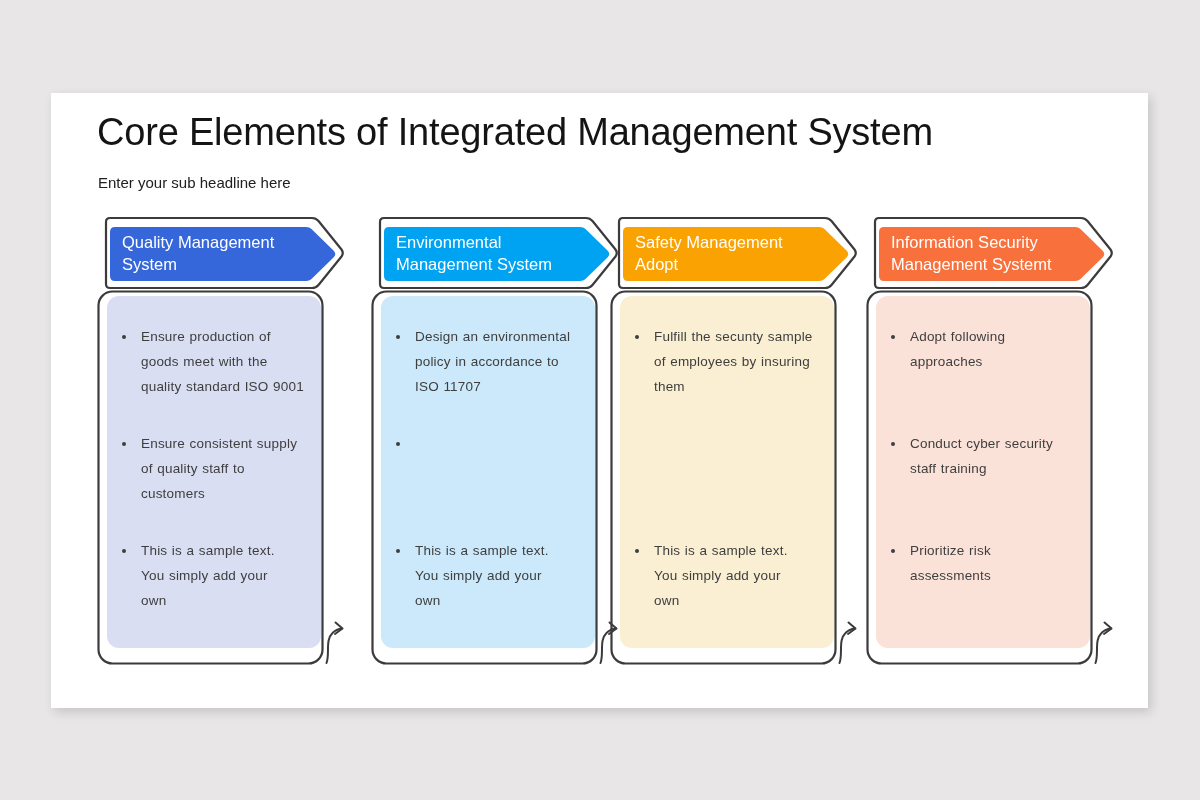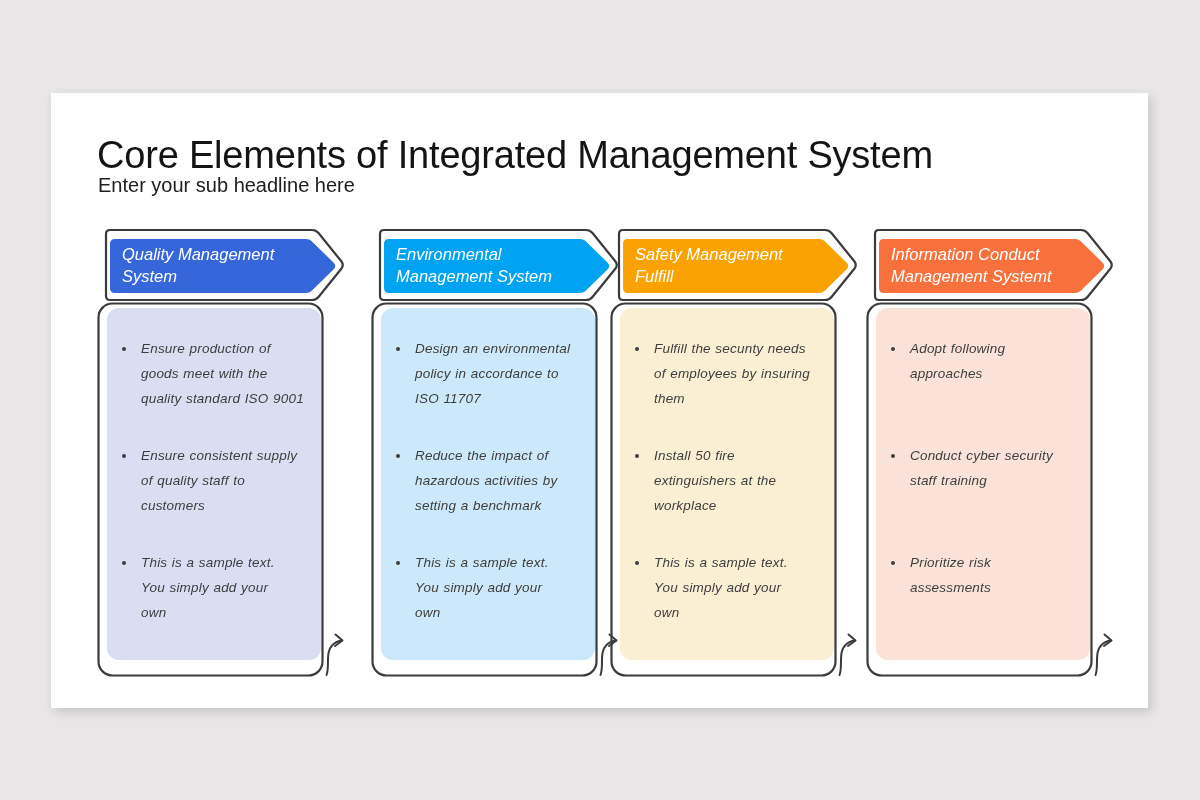--- a/index.html
+++ b/index.html
@@ -20,42 +20,41 @@
     top: 93px;
     width: 1097px;
     height: 615px;
     background: #ffffff;
     box-shadow: 3px 4px 10px rgba(0,0,0,0.15);
   }
 
   .title {
     position: absolute;
     left: 46px;
-    top: 41px;
+    top: 18px;
     width: 1000px;
     font-size: 38px;
     font-weight: 400;
     color: #141414;
     letter-spacing: -0.2px;
   }
 
   .subtitle {
     position: absolute;
     left: 47px;
     top: 81px;
-    font-size: 20px;
+    font-size: 15px;
     color: #202020;
   }
 
   .column {
     position: absolute;
-    top: 134px;
+    top: 122px;
     width: 262px;
     height: 482px;
-    font-style: italic;
   }
   .col-0 { left: 46px; }
   .col-1 { left: 302px; margin-left: 18px; }
   .col-2 { left: 559px; }
   .col-3 { left: 815px; }
 
   .header-svg {
     position: absolute;
     left: 0;
     top: 0;
@@ -172,73 +171,64 @@
       </svg>
 
       <div class="item item-0">
         <span class="dot"></span>
         <div class="item-text">Design an environmental
 policy in accordance to
 ISO 11707</div>
       </div>
       <div class="item item-1">
         <span class="dot"></span>
-        <div class="item-text">Reduce the impact of
-hazardous activities by
-setting a benchmark</div>
       </div>
       <div class="item item-2">
         <span class="dot"></span>
         <div class="item-text">This is a sample text.
 You simply add your
 own</div>
       </div>
     </div>
 
     <div class="column col-2">
       <svg class="header-svg" width="260" height="78">
         <path fill="none" stroke-width="2.2" d="M13,3 H215 Q219,3 221.5,6 L244.5,34.5 Q247,38 244.5,41.5 L221.5,70 Q219,73 215,73 H13 Q9,73 9,69 V7 Q9,3 13,3 Z" stroke="#3b3b3b"></path>
         <path d="M18,12 H209 Q213,12 215.5,15 L236.5,35.5 Q240,39 236.5,42.5 L215.5,63 Q213,66 209,66 H18 Q13,66 13,61 V17 Q13,12 18,12 Z" fill="#f9a201"></path>
       </svg>
       <div class="header-text">Safety Management
-Fulfill</div>
+Adopt</div>
 
       <svg class="body-svg" width="258" height="392">
         <rect x="1.5" y="1.5" width="224" height="372" rx="14" fill="none" stroke-width="2.2" stroke="#3b3b3b"></rect>
         <rect x="10" y="6" width="214" height="352" rx="12" fill="#faefd3"></rect>
         <path fill="none" stroke-width="2" stroke-linecap="round" d="M229.5,373 C233,364 228,350 235.5,343 C238.5,340 241,339 245,338.5" stroke="#3b3b3b"></path>
         <path fill="none" stroke-width="2" stroke-linecap="round" stroke-linejoin="round" d="M238.5,332.5 L245.5,338.5 L238,344" stroke="#3b3b3b"></path>
       </svg>
 
       <div class="item item-0">
         <span class="dot"></span>
-        <div class="item-text">Fulfill the secunty needs
+        <div class="item-text">Fulfill the secunty sample
 of employees by insuring
 them</div>
-      </div>
-      <div class="item item-1">
-        <span class="dot"></span>
-        <div class="item-text">Install 50 fire
-extinguishers at the
-workplace</div>
       </div>
       <div class="item item-2">
         <span class="dot"></span>
         <div class="item-text">This is a sample text.
 You simply add your
 own</div>
       </div>
     </div>
 
     <div class="column col-3">
       <svg class="header-svg" width="260" height="78">
         <path fill="none" stroke-width="2.2" d="M13,3 H215 Q219,3 221.5,6 L244.5,34.5 Q247,38 244.5,41.5 L221.5,70 Q219,73 215,73 H13 Q9,73 9,69 V7 Q9,3 13,3 Z" stroke="#3b3b3b"></path>
         <path d="M18,12 H209 Q213,12 215.5,15 L236.5,35.5 Q240,39 236.5,42.5 L215.5,63 Q213,66 209,66 H18 Q13,66 13,61 V17 Q13,12 18,12 Z" fill="#f8713c"></path>
       </svg>
-      <div class="header-text">Information Conduct
+      <div class="header-text">Information Security
 Management Systemt</div>
 
       <svg class="body-svg" width="258" height="392">
         <rect x="1.5" y="1.5" width="224" height="372" rx="14" fill="none" stroke-width="2.2" stroke="#3b3b3b"></rect>
         <rect x="10" y="6" width="214" height="352" rx="12" fill="#fbe2d8"></rect>
         <path fill="none" stroke-width="2" stroke-linecap="round" d="M229.5,373 C233,364 228,350 235.5,343 C238.5,340 241,339 245,338.5" stroke="#3b3b3b"></path>
         <path fill="none" stroke-width="2" stroke-linecap="round" stroke-linejoin="round" d="M238.5,332.5 L245.5,338.5 L238,344" stroke="#3b3b3b"></path>
       </svg>
 
       <div class="item item-0">

